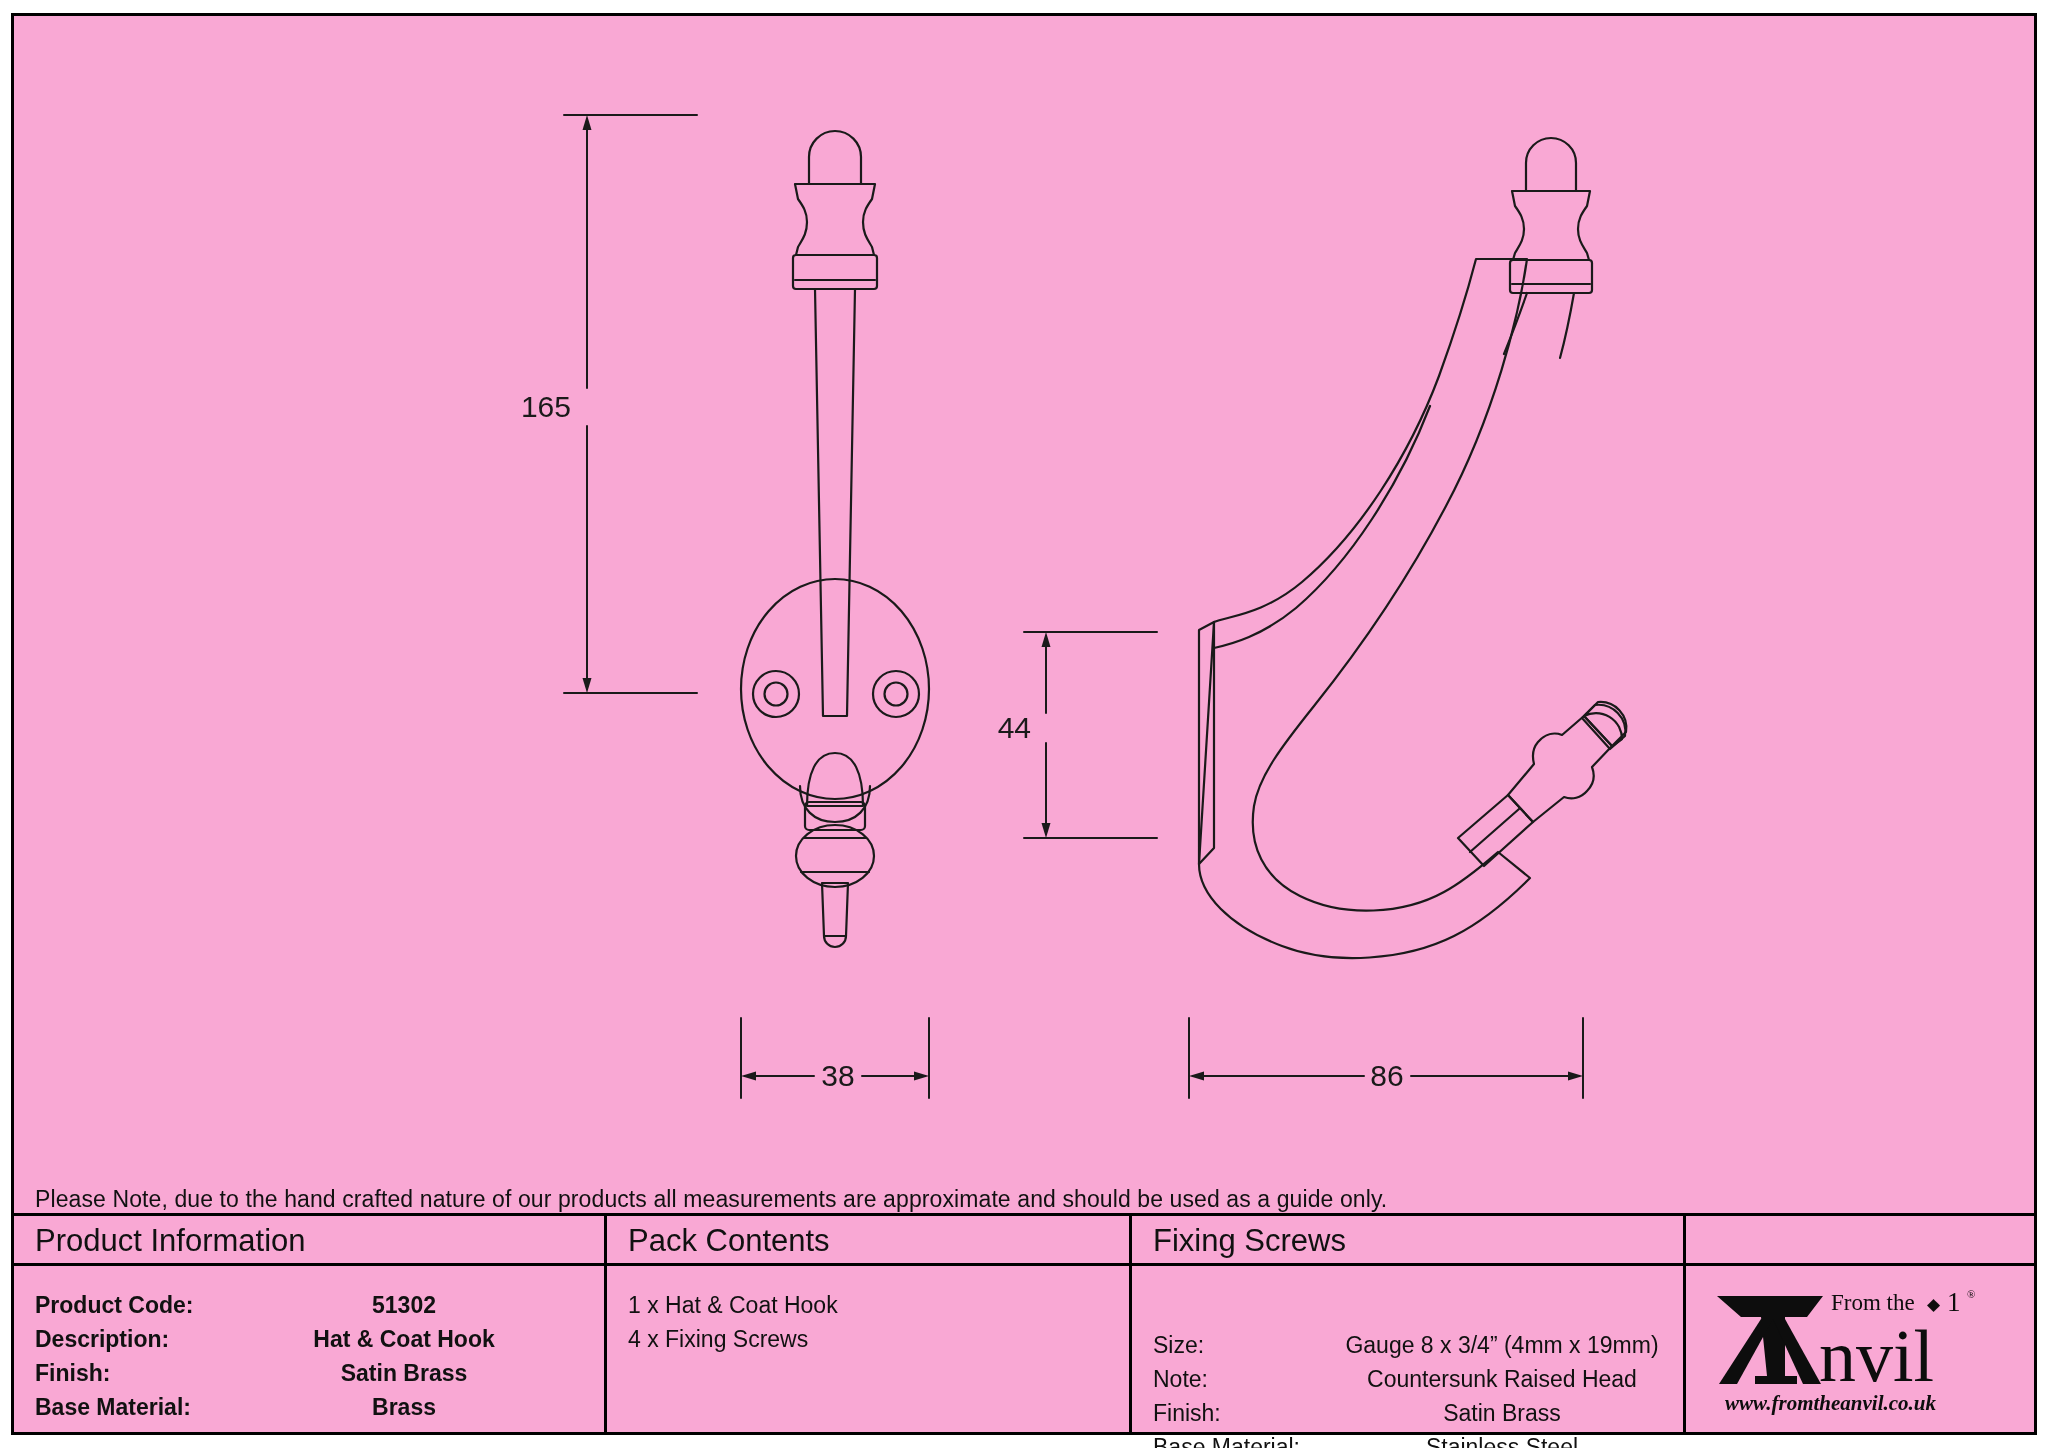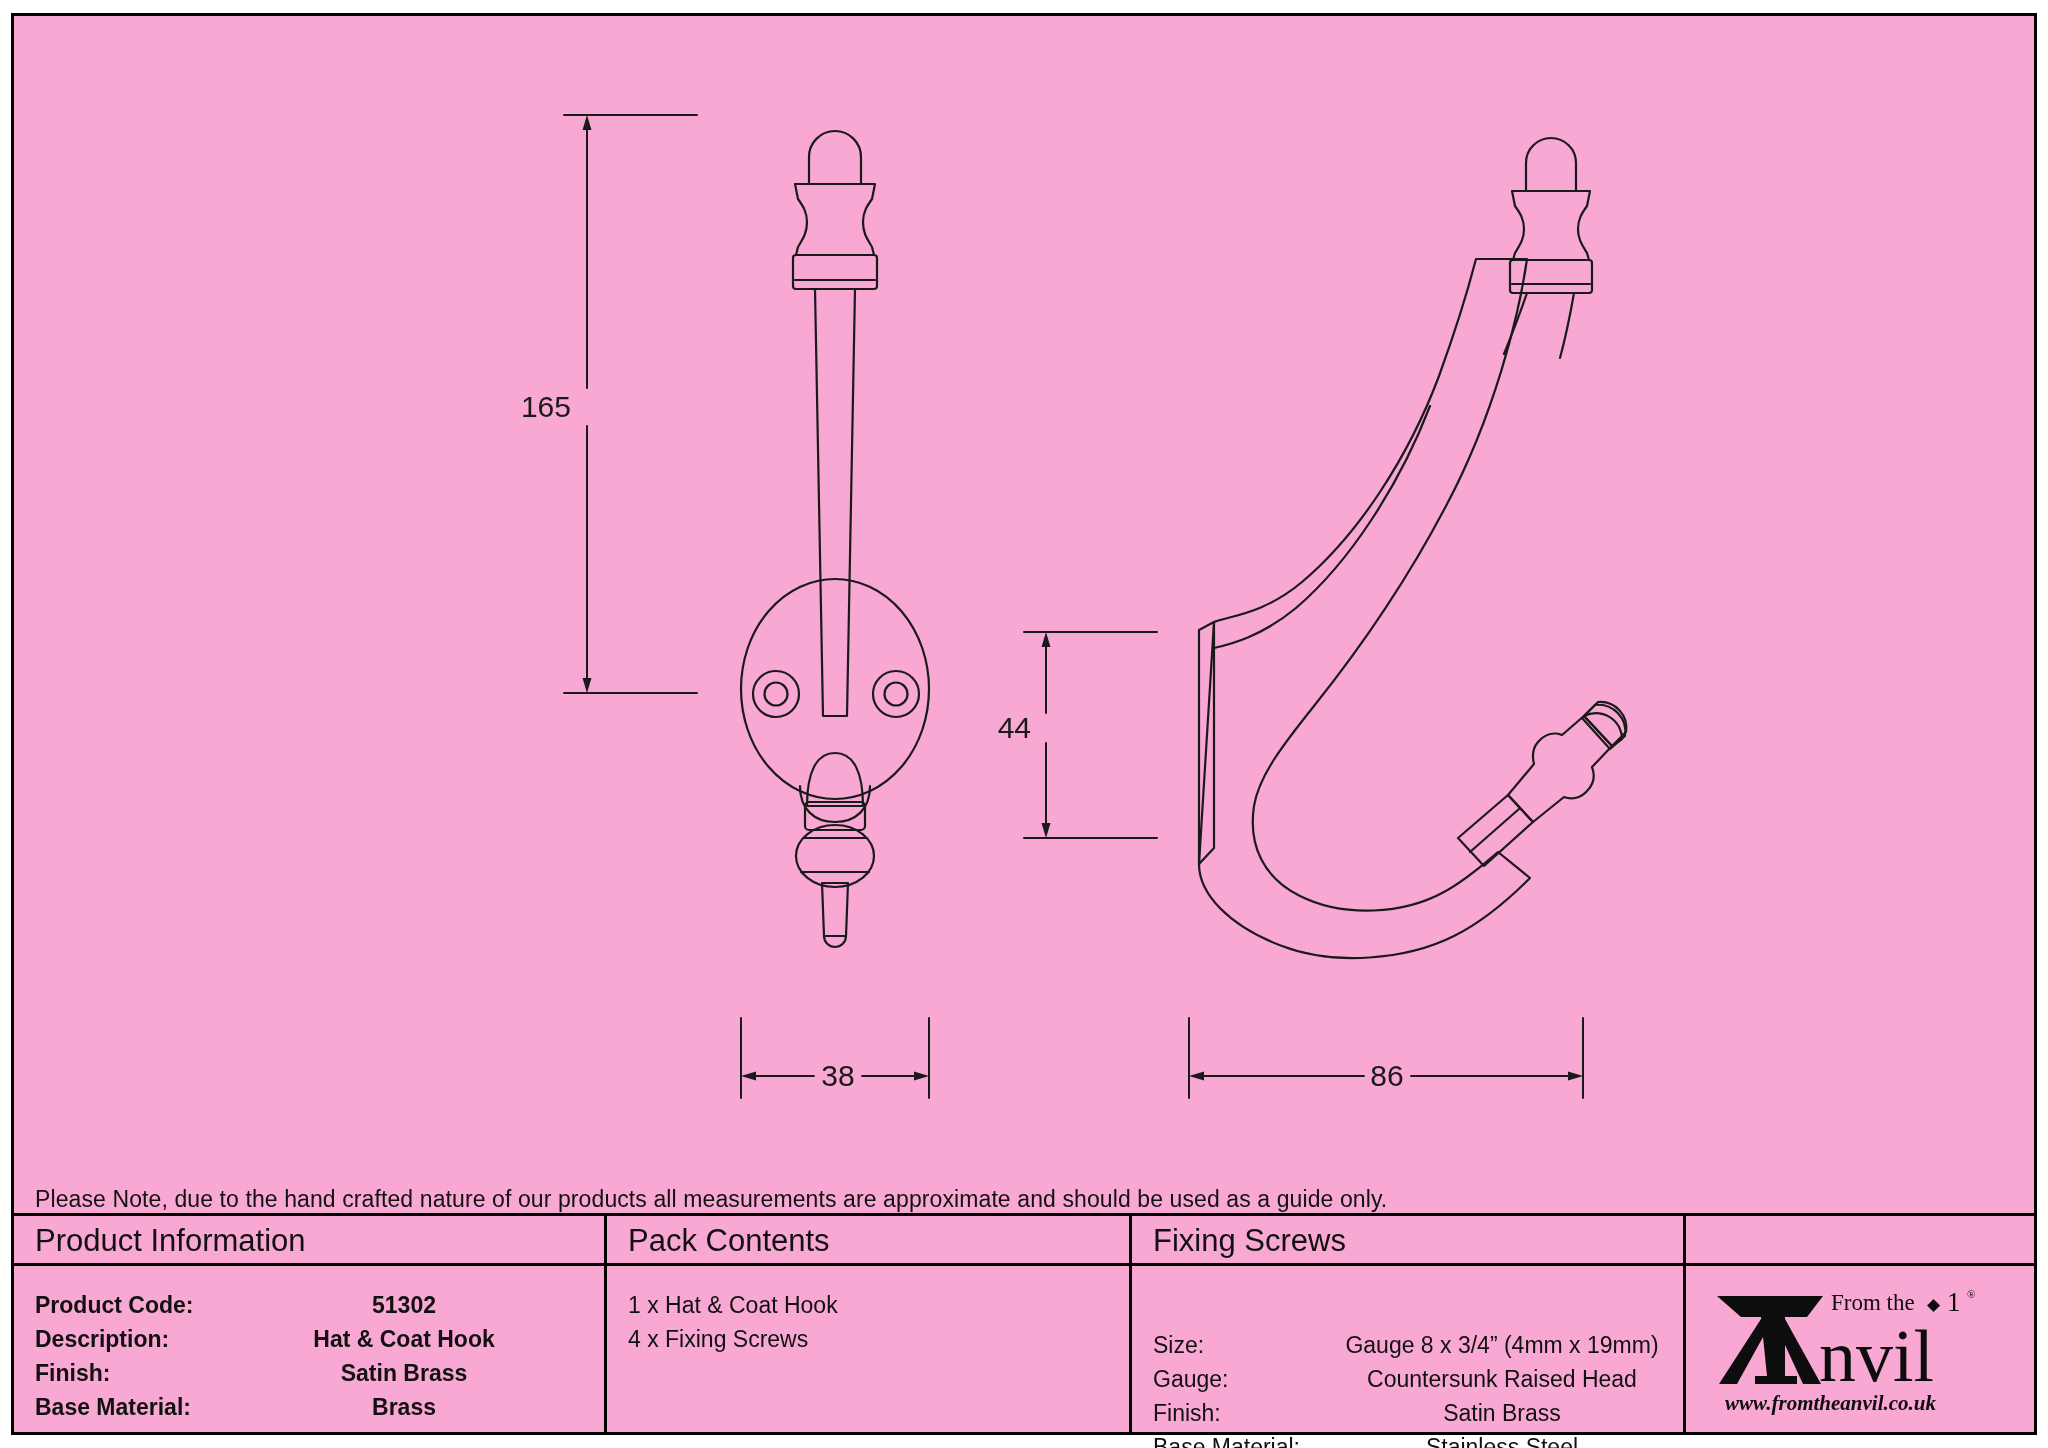--- a/index.html
+++ b/index.html
@@ -325,21 +325,21 @@
           <div class="pack-line">1 x Hat &amp; Coat Hook</div>
           <div class="pack-line">4 x Fixing Screws</div>
         </div>
 
         <div class="body-cell" style="left:1139px;width:520px;margin-top:40px;">
           <div class="spec-line">
             <span class="spec-key">Size:</span>
             <span class="spec-val">Gauge 8 x 3/4” (4mm x 19mm)</span>
           </div>
           <div class="spec-line">
-            <span class="spec-key">Gauge:</span>
+            <span class="spec-key">Note:</span>
             <span class="spec-val">Countersunk Raised Head</span>
           </div>
           <div class="spec-line">
             <span class="spec-key">Finish:</span>
             <span class="spec-val">Satin Brass</span>
           </div>
           <div class="spec-line">
             <span class="spec-key">Base Material:</span>
             <span class="spec-val">Stainless Steel</span>
           </div>

